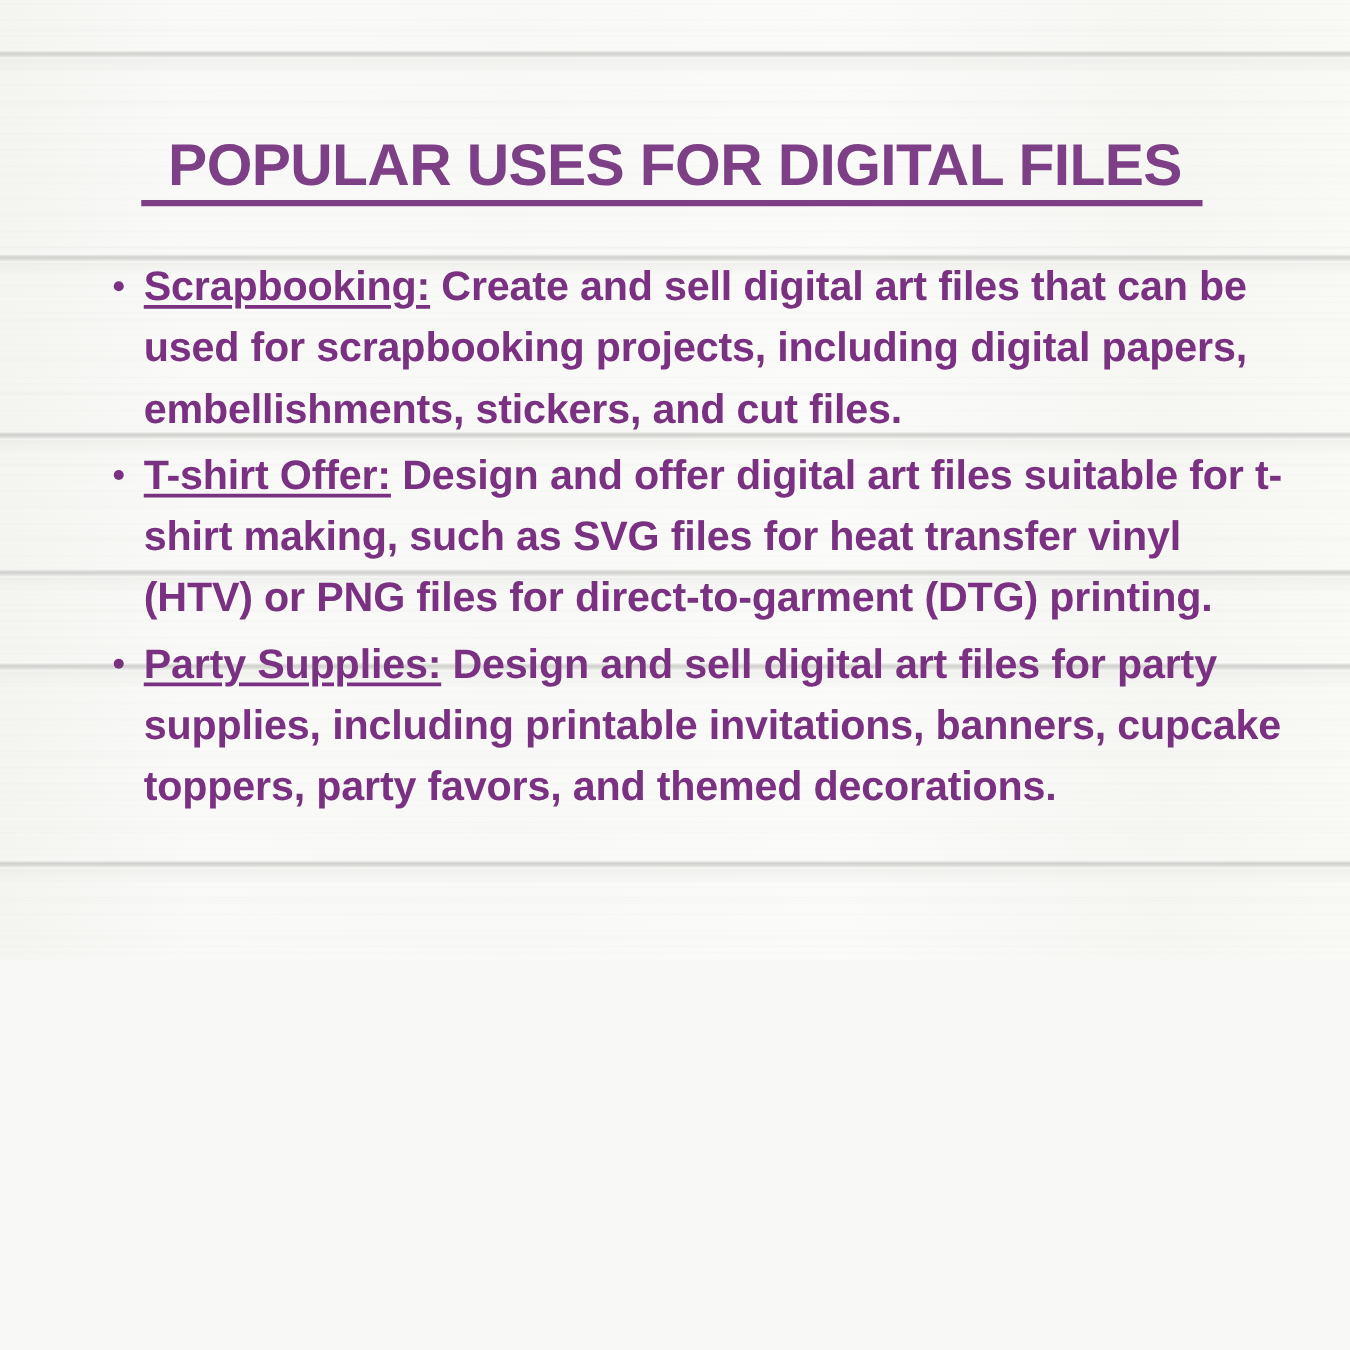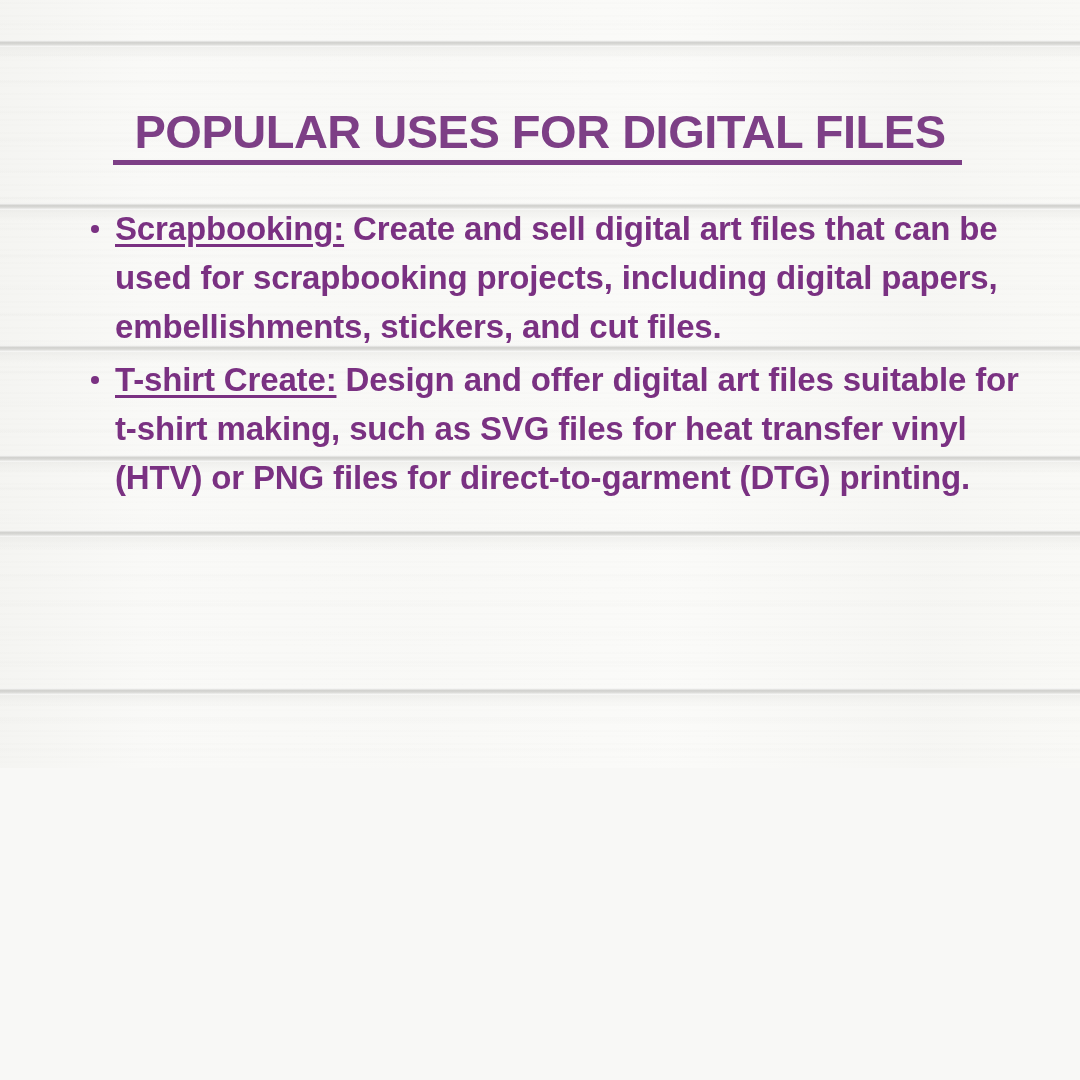--- a/index.html
+++ b/index.html
@@ -205,22 +205,25 @@
     <div class="title">POPULAR USES FOR DIGITAL FILES</div>
     <div class="title-underline"></div>
 
     <ul class="bullets">
 
       <li class="bullet">
         <span class="dot"></span><span class="label">Scrapbooking:</span><span class="body-text"> Create and sell digital art files that can be used for scrapbooking projects, including digital papers, embellishments, stickers, and cut files.</span>
       </li>
 
       <li class="bullet">
-        <span class="dot"></span><span class="label">T-shirt Create:</span><span class="body-text"> Design and offer digital art files suitable for t-shirt making, such as SVG files for heat transfer vinyl (HTV) or PNG files for direct-to-garment (DTG) printing.</span>
+        <span class="dot"></span><span class="label">T-shirt Offer:</span><span class="body-text"> Design and offer digital art files suitable for t-shirt making, such as SVG files for heat transfer vinyl (HTV) or PNG files for direct-to-garment (DTG) printing.</span>
       </li>
 
 
+      <li class="bullet">
+        <span class="dot"></span><span class="label">Party Supplies:</span><span class="body-text"> Design and sell digital art files for party supplies, including printable invitations, banners, cupcake toppers, party favors, and themed decorations.</span>
+      </li>
 
 
     </ul>
 
   </div>
 </div>
 
 </body></html>

